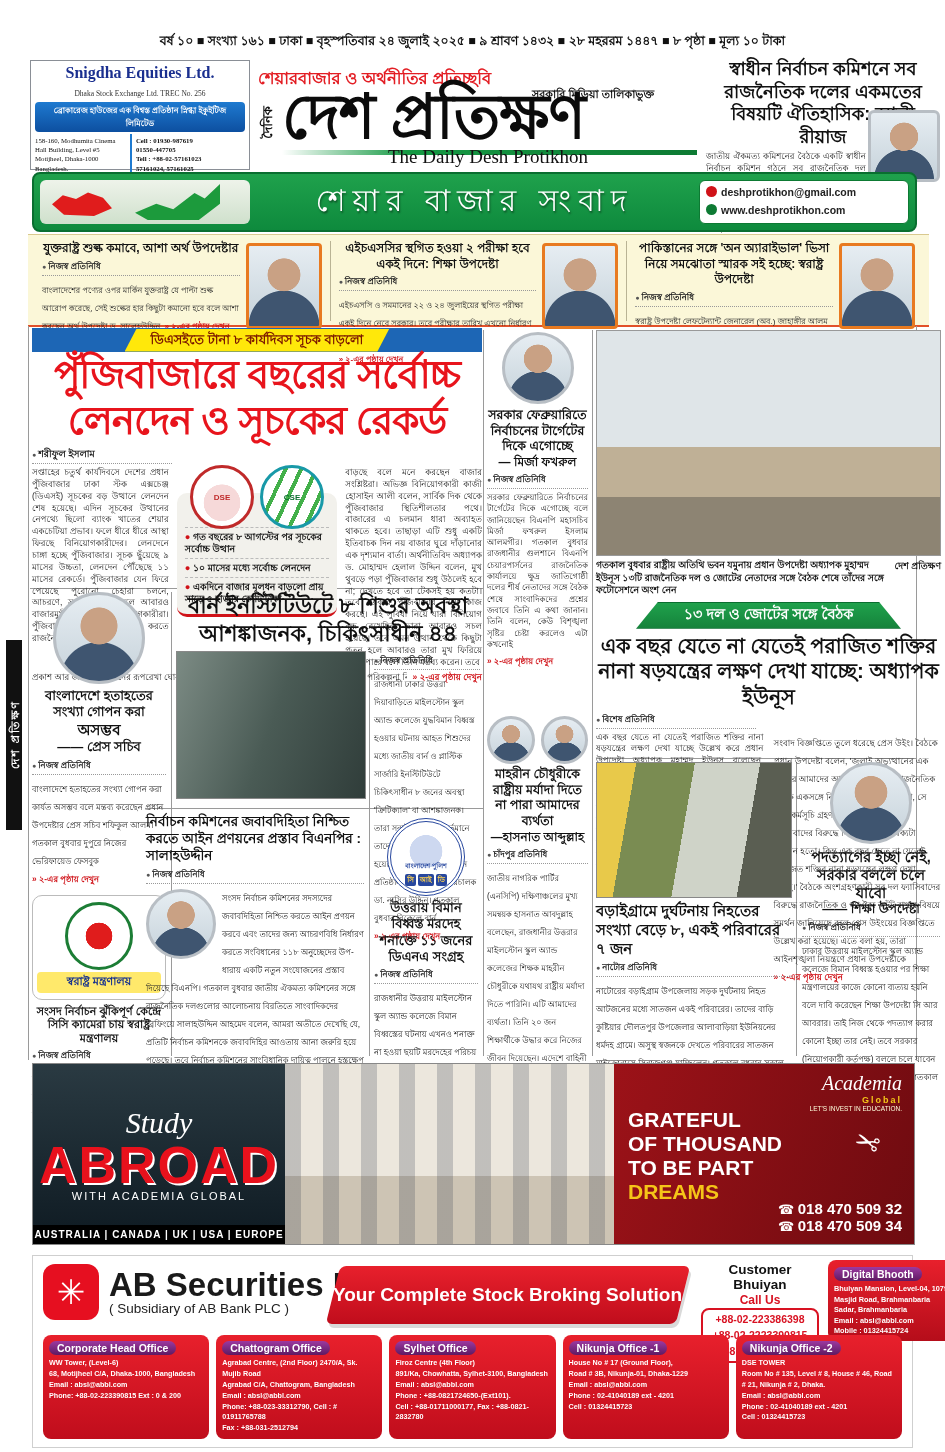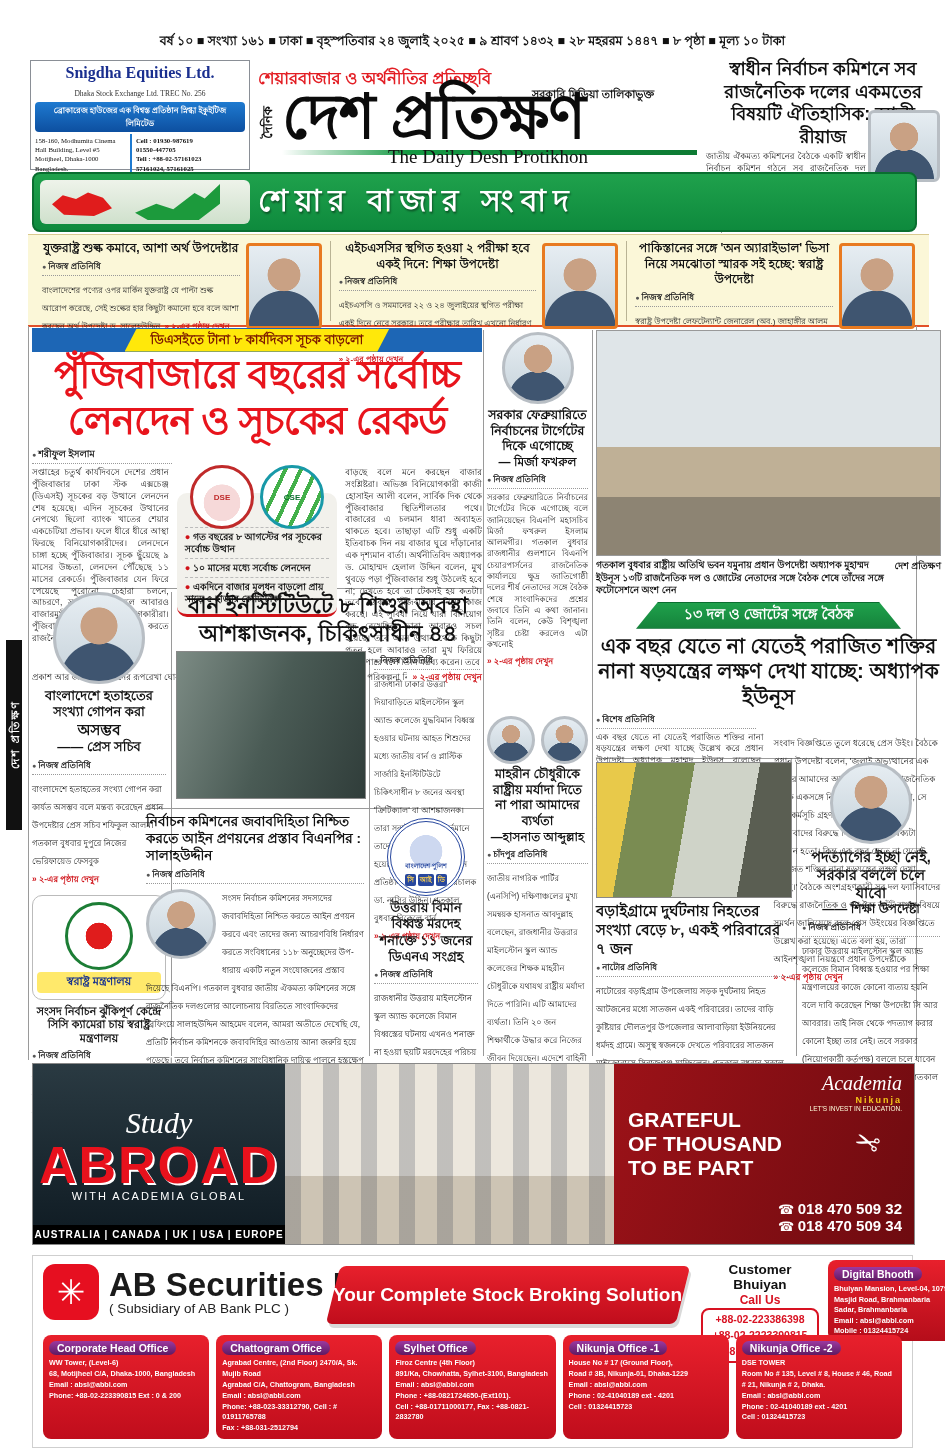--- a/index.html
+++ b/index.html
@@ -34,21 +34,21 @@
      border-radius:4px;padding:2px 4px;margin:2px 4px;text-align:center;}
   .snig-cols{display:flex;font-size:6.8px;line-height:1.35;}
   .tagline{color:#e31e24;font-weight:bold;font-size:16.5px;}
   .mast-name{font-size:62px;font-weight:bold;color:#0b0b0b;letter-spacing:-1px;line-height:1;}
   .daily{font-size:13px;font-weight:bold;transform:rotate(-90deg);transform-origin:center;}
   .green-rule{height:5px;background:linear-gradient(90deg,rgba(255,255,255,0),#169a44 30%,#0d7a33);}
   .english{font-family:"Liberation Serif",serif;font-size:19px;color:#111;}
   
   .sharebar{background:linear-gradient(#1fa14c,#0e8a3d);border:2px solid #0a6e30;border-radius:8px;
      display:flex;align-items:center;padding:3px 6px;gap:8px;}
-  .sharebar-title{flex:1;text-align:left;color:#fff;font-weight:bold;font-size:30px;letter-spacing:7px;
+  .sharebar-title{flex:1;text-align:center;color:#fff;font-weight:normal;font-size:30px;letter-spacing:7px;
      text-shadow:1px 2px 2px rgba(0,0,0,.4);}
   .artbox{width:210px;height:44px;border-radius:6px;background:linear-gradient(#eef3ea,#cfe0cc);
      position:relative;overflow:hidden;}
   .bear{position:absolute;left:12px;top:10px;width:60px;height:26px;background:#e01c1c;
      clip-path:polygon(0 55%,18% 20%,40% 35%,60% 10%,85% 30%,100% 70%,70% 100%,20% 95%);}
   .bull{position:absolute;left:95px;top:4px;width:85px;height:36px;background:#1c9a3c;
      clip-path:polygon(0 80%,25% 55%,45% 70%,70% 25%,82% 40%,100% 0,100% 55%,75% 100%,15% 100%);}
   .webbox{width:196px;background:#fff;border:1.5px solid #0d7a33;border-radius:6px;padding:3px 6px;
      font-size:10.5px;font-weight:bold;color:#222;line-height:1.7;}
   .webbox .ic{display:inline-block;width:11px;height:11px;border-radius:50%;margin-right:4px;vertical-align:-1px;}
@@ -175,20 +175,28 @@
   <div class="bodytxt jt" style="margin-top:3px;width:160px;">জাতীয় ঐকমত্য কমিশনের বৈঠকে একটি স্বাধীন নির্বাচন কমিশন গঠনে সব রাজনৈতিক দল একমত হয়েছে। এ বিষয়টিকে ঐতিহাসিক উল্লেখ করে কমিশনের সহসভাপতি ড. আলী রীয়াজ জানান, ইসির কমিশন বাছাইয়ে ৫ সদস্যের (প্রধানমন্ত্রী, বিরোধী দলের নেতা, স্পিকার, ডেপুটি স্পিকার এবং</div>
   <span class="more">২-এর পৃষ্ঠায় দেখুন</span>
 </div>
 
 <div class="abs sharebar" style="left:32px;top:172px;width:869px;height:50px;">
   <div class="artbox">
     <div class="bear"></div>
     <div class="bull"></div>
   </div>
   <div class="sharebar-title">শেয়ার বাজার সংবাদ</div>
+  <div class="webbox">
+    <div>
+      <span class="ic" style="background:#d01218;"></span><span>deshprotikhon@gmail.com</span>
+    </div>
+    <div>
+      <span class="ic" style="background:#0d7a33;"></span><span>www.deshprotikhon.com</span>
+    </div>
+  </div>
 </div>
 
 <div class="abs briefs" style="left:28px;top:234px;width:889px;height:80px;">
   <div class="brief">
     <div style="flex:1;">
       <div class="brief-h">যুক্তরাষ্ট্র শুল্ক কমাবে, আশা অর্থ উপদেষ্টার</div>
       <div class="byline">নিজস্ব প্রতিনিধি</div>
       <div class="dotted"></div>
       <span class="bodytxt" style="font-size:8px;">বাংলাদেশের পণ্যের ওপর মার্কিন যুক্তরাষ্ট্র যে পাল্টা শুল্ক আরোপ করেছে, সেই শুল্কের হার কিছুটা কমানো হবে বলে আশা করছেন অর্থ উপদেষ্টা ড. সালেহউদ্দিন</span>
       <span class="more" style="font-size:8px;">২-এর পৃষ্ঠায় দেখুন</span>
@@ -380,28 +388,29 @@
   <div class="study-left">
     <div class="study-script">Study</div>
     <div class="study-abroad">ABROAD</div>
     <div class="study-with">WITH ACADEMIA GLOBAL</div>
     <div class="study-countries">AUSTRALIA | CANADA | UK | USA | EUROPE</div>
   </div>
   <div class="study-mid"></div>
   <div class="study-right">
     <div class="acad">
       <div class="a1">Academia</div>
-      <div class="a2">Nikunja</div>
+      <div class="a2">Global</div>
       <div class="a3">LET'S INVEST IN EDUCATION.</div>
     </div>
     <div class="scissor">✂</div>
     <div class="slogan">
       <div>GRATEFUL</div>
       <div>OF THOUSAND</div>
       <div>TO BE PART</div>
+      <div class="dreams">DREAMS</div>
     </div>
     <div class="phones">
       <div class="ph">018 470 509 32</div>
       <div class="ph">018 470 509 34</div>
     </div>
   </div>
 </div>
 
 <div class="abs ab" style="left:32px;top:1255px;width:881px;">
   <div style="display:flex;align-items:center;gap:10px;">

